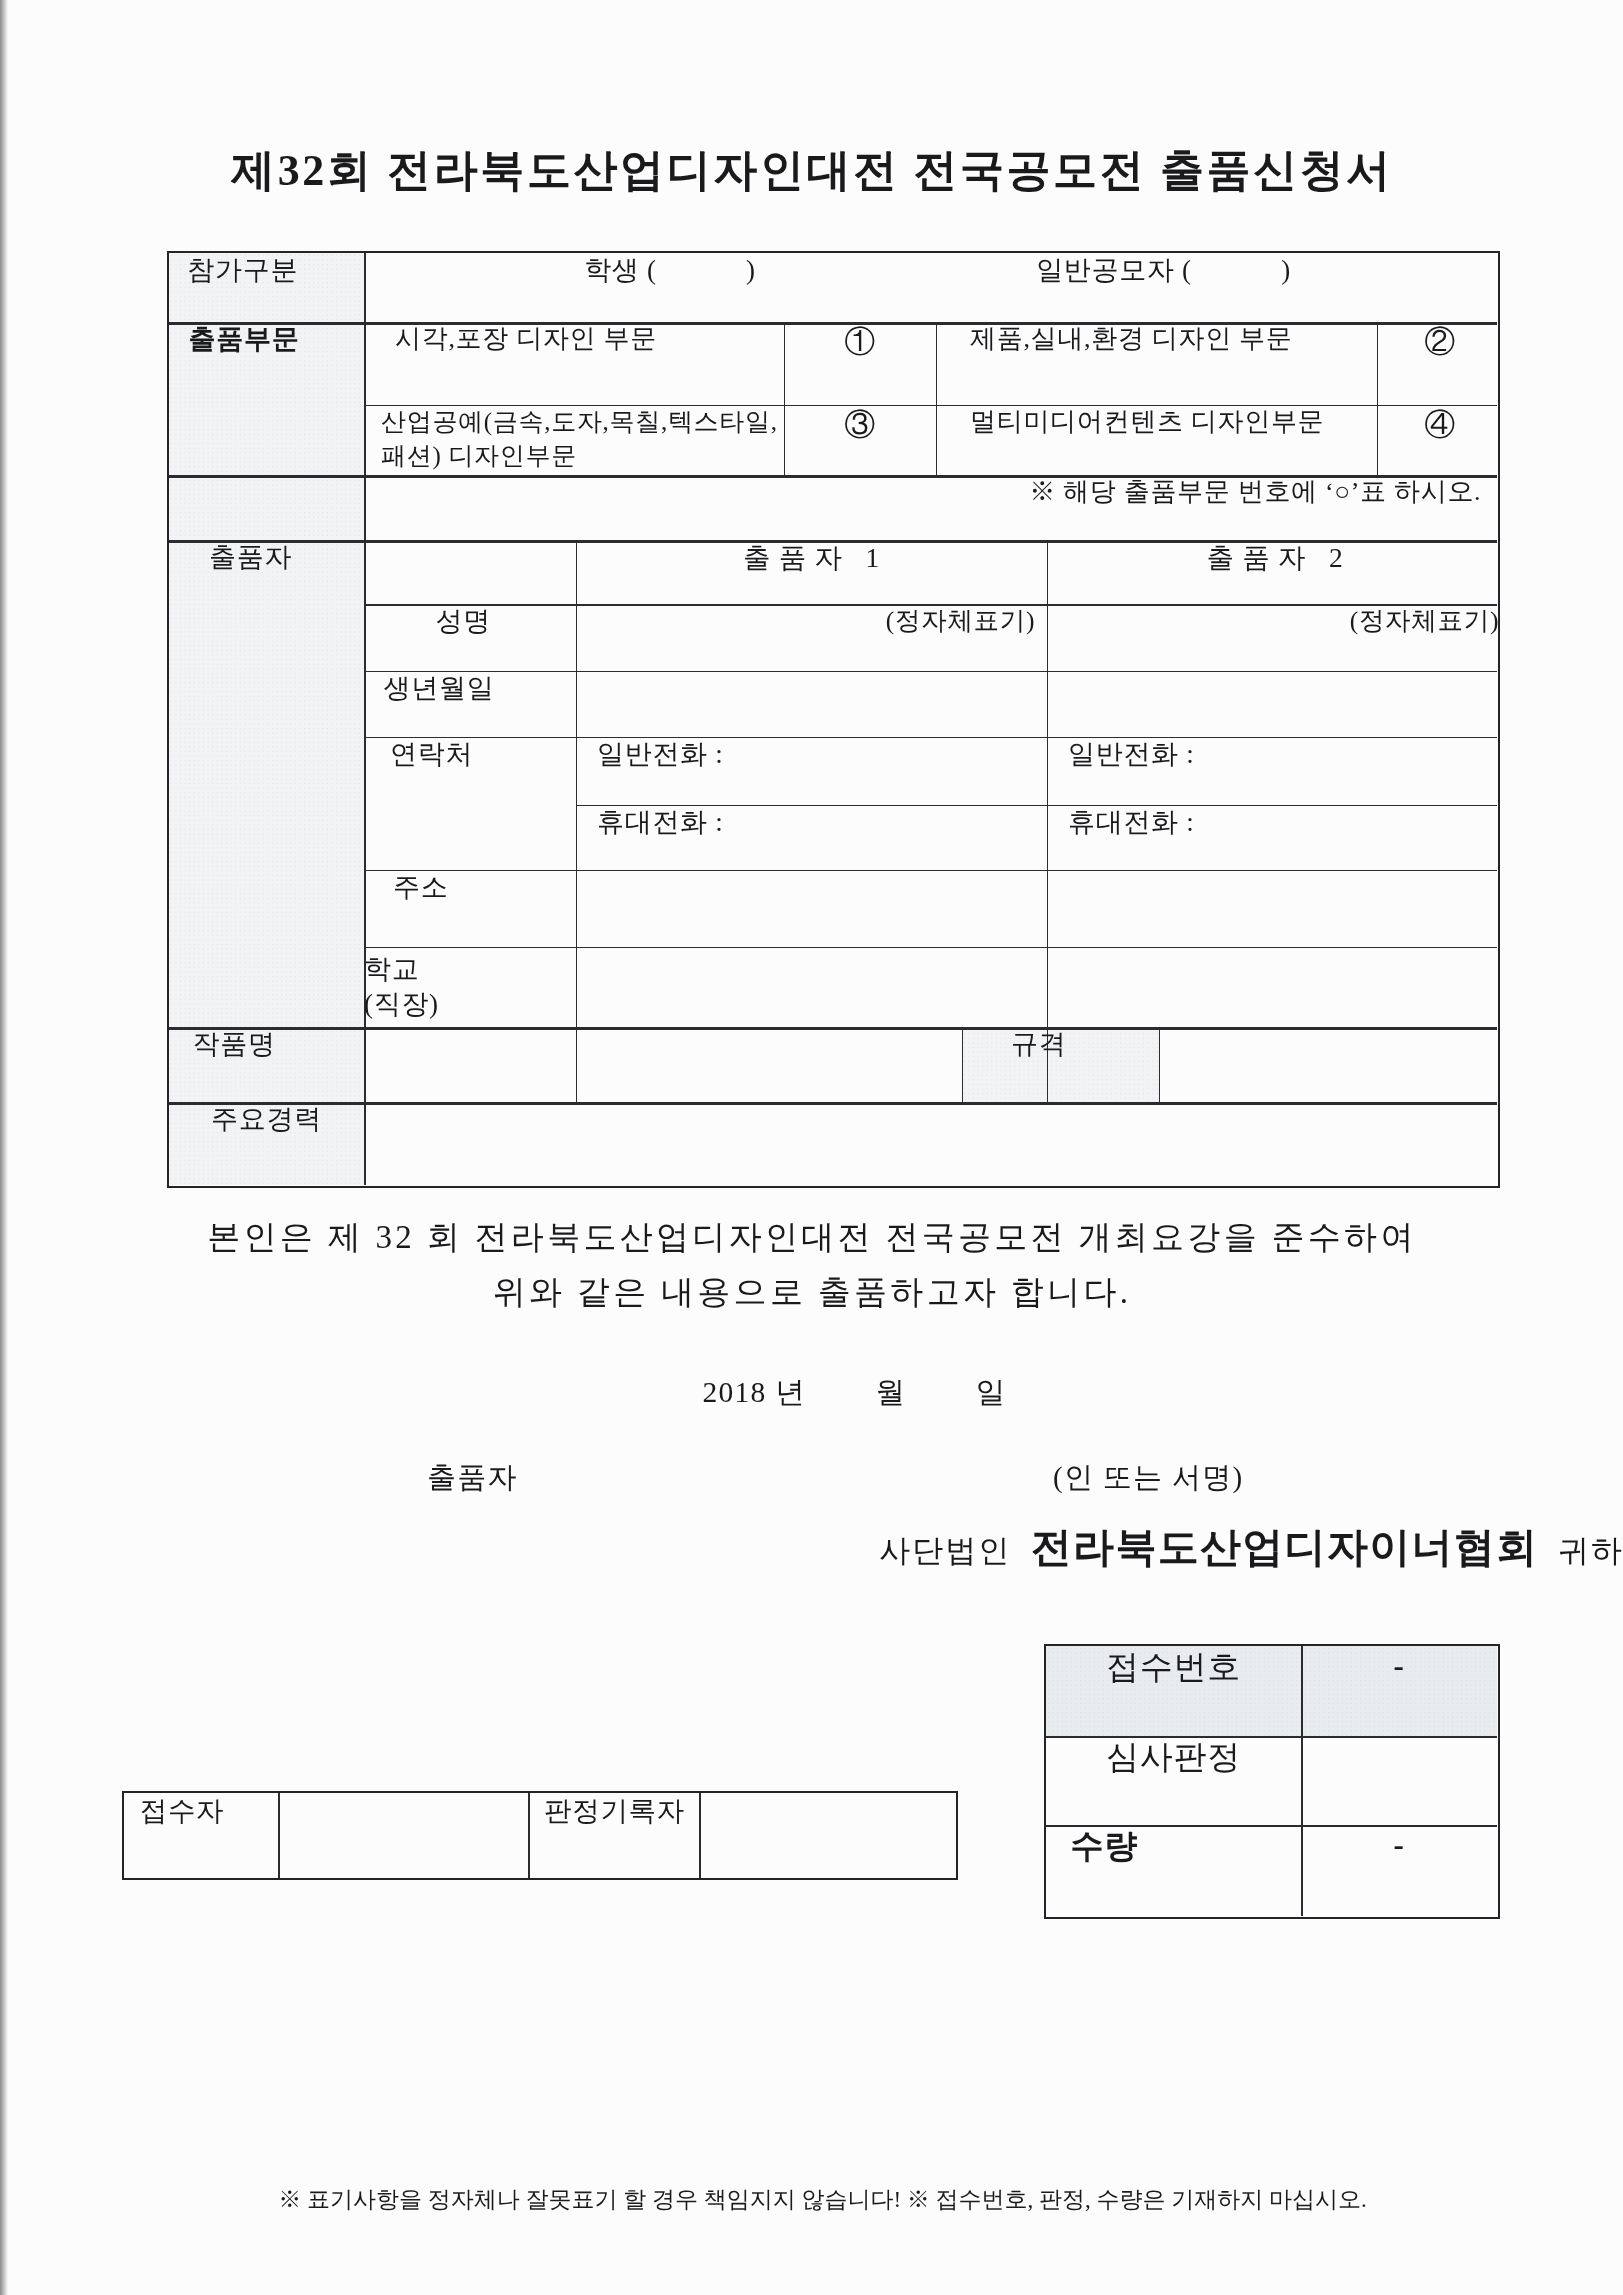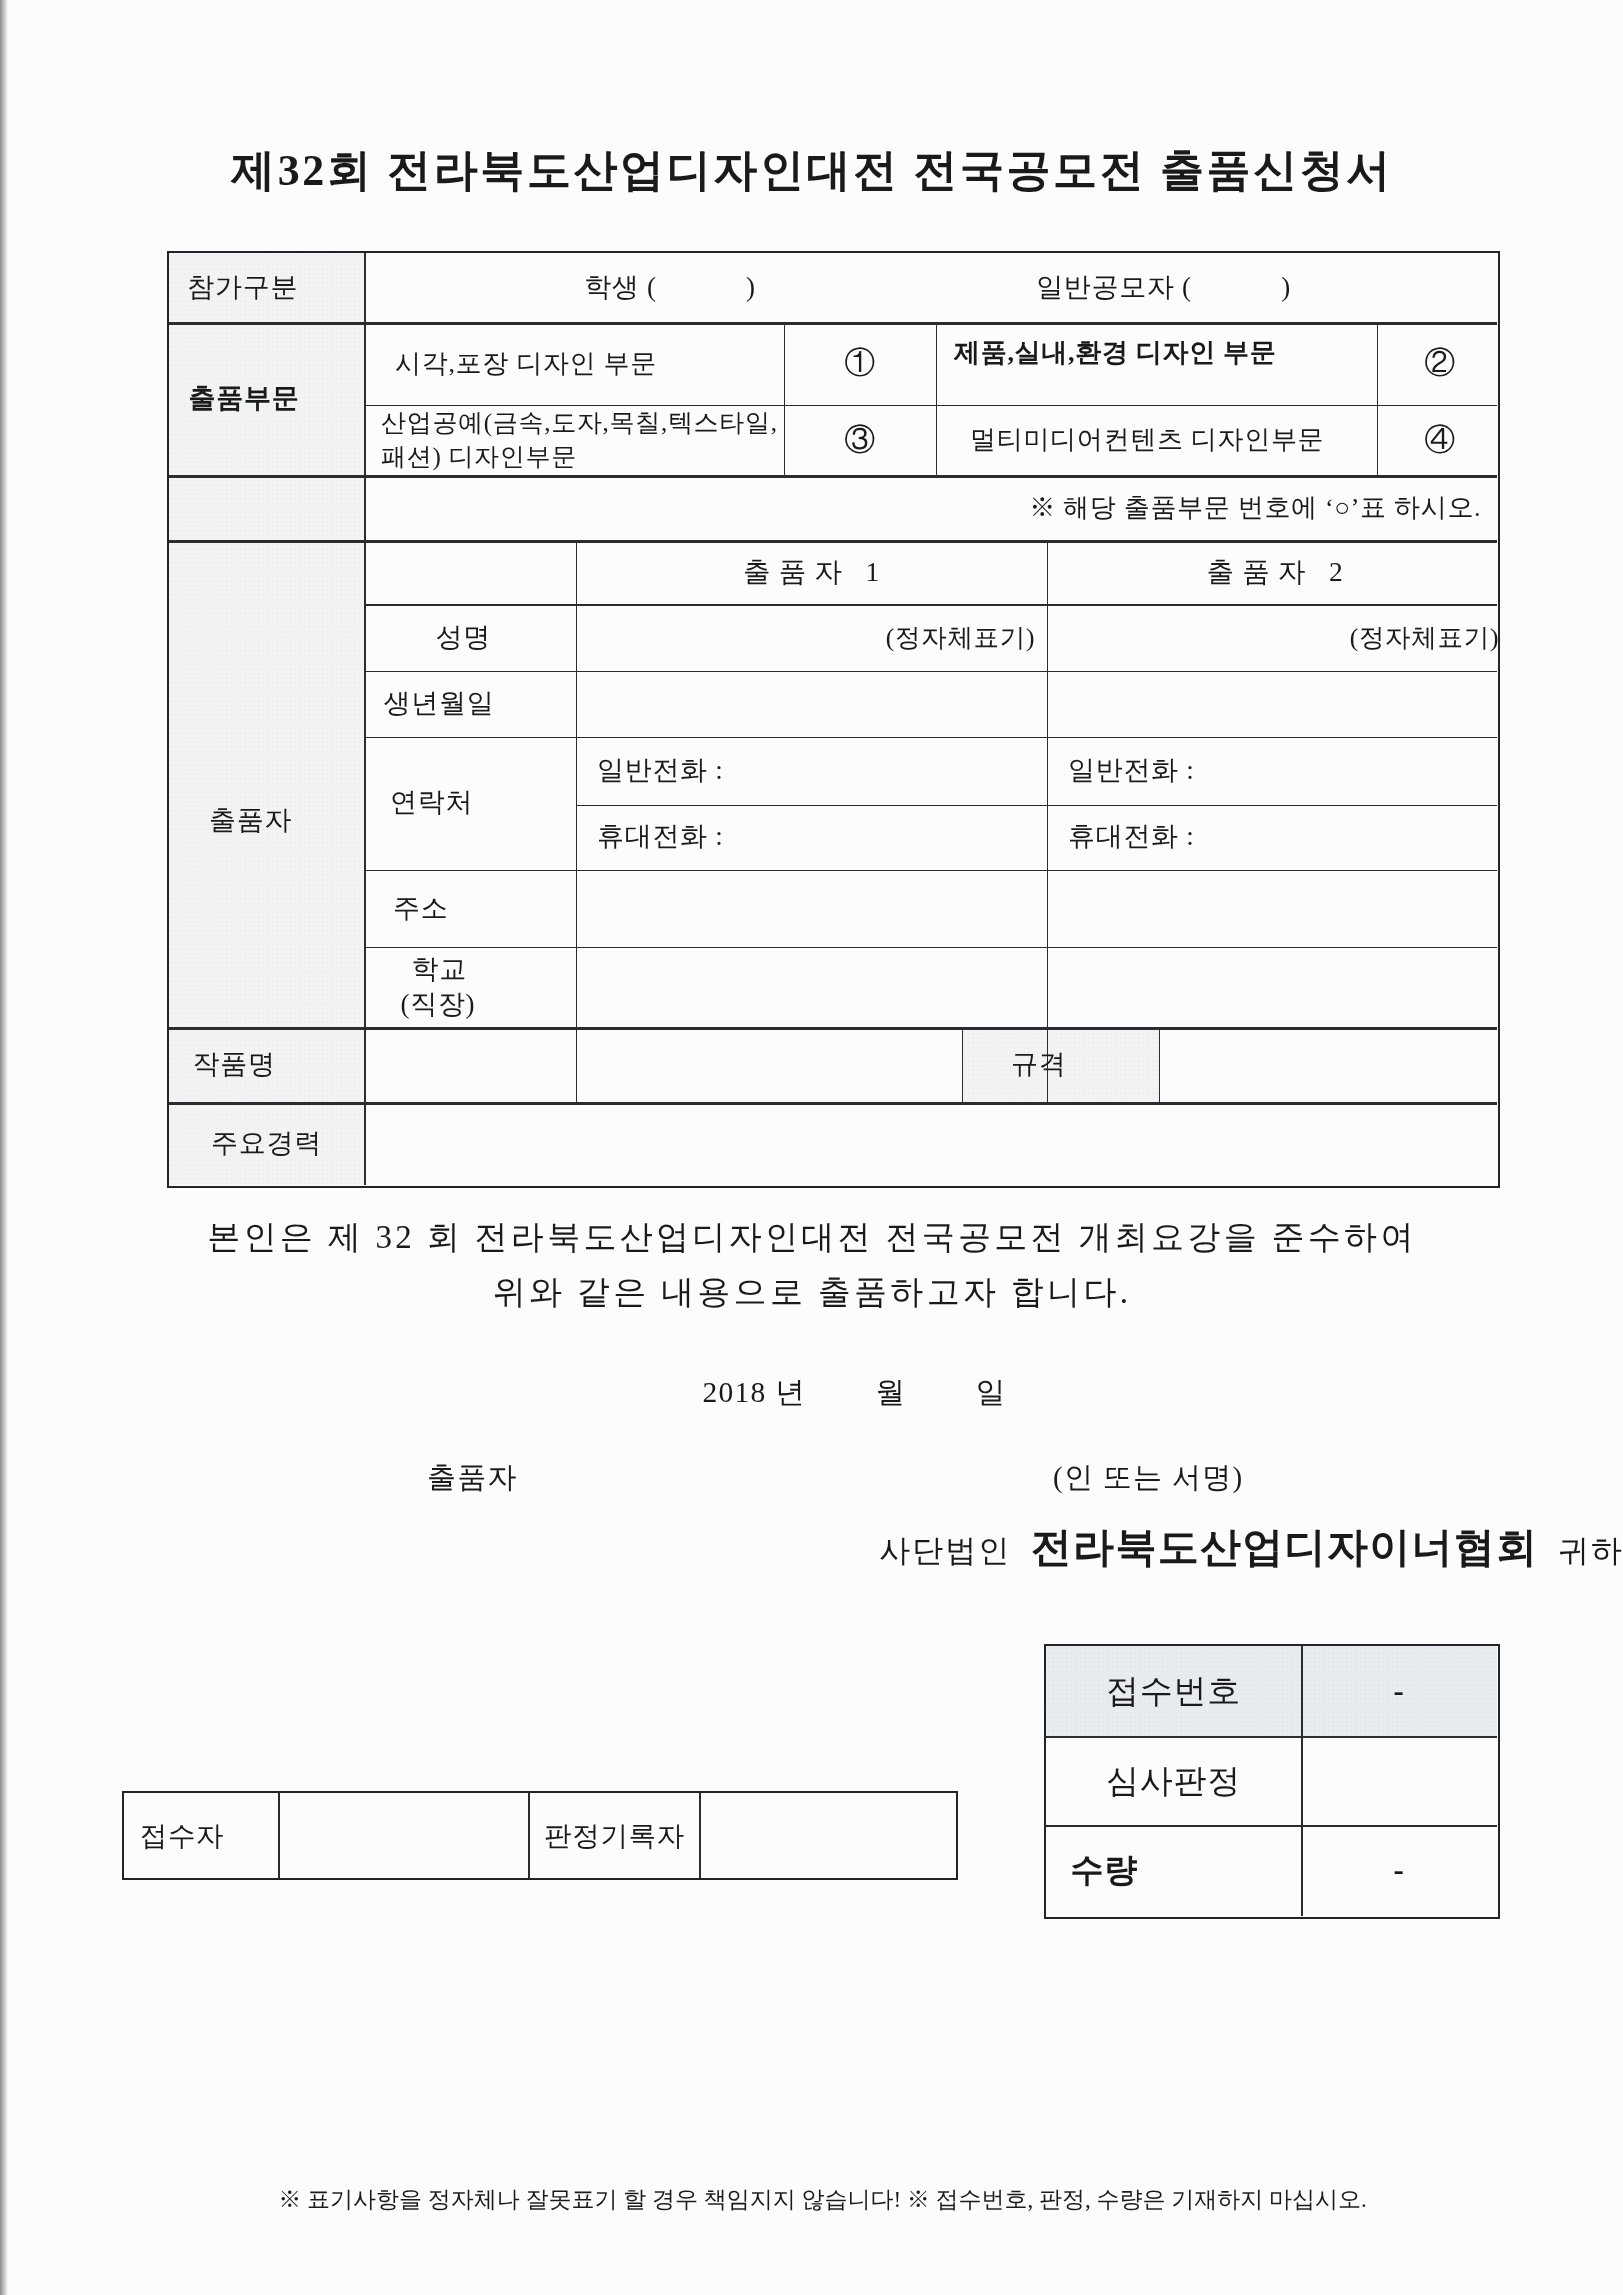--- a/index.html
+++ b/index.html
@@ -12,21 +12,21 @@
     background:linear-gradient(90deg,rgba(45,47,52,.55),rgba(45,47,52,0));}
   .title{position:absolute;left:0;right:0;top:141px;text-align:center;
     font-size:44px;font-weight:700;letter-spacing:2.6px;}
   .box{position:absolute;box-sizing:border-box;border:2.6px solid #232328;background:transparent;}
   .box3{position:absolute;box-sizing:border-box;border:2px solid #232328;}
   .hl,.vl{position:absolute;background:#2b2b30;}
   .shade{position:absolute;background:#f1f3f5;
     background-image:radial-gradient(#dce0e5 0.7px,transparent 0.8px);background-size:4.6px 4.6px;}
   .shade2{position:absolute;background:#e9ecef;
     background-image:radial-gradient(#d4d9de 0.7px,transparent 0.8px);background-size:4.6px 4.6px;}
-  .cell{position:absolute;box-sizing:border-box;display:flex;align-items:center;
+  .cell{position:absolute;box-sizing:border-box;display:flex;align-items:flex-start;
     font-size:27px;line-height:1.3;letter-spacing:0.7px;}
   .jc{justify-content:center;text-align:center;}
   .jr{justify-content:flex-end;}
   .col{flex-direction:column;justify-content:center;}
   .pre{white-space:pre;}
   .spread{flex:1;text-align:justify;text-align-last:justify;}
   .spread2{display:inline-block;text-align:justify;text-align-last:justify;}
   .f40{font-size:26px;} .f42{font-size:27.5px;} .f47{font-size:31px;} .f50{font-size:33px;}
   .line{position:absolute;left:0;right:0;text-align:center;}
   .decl{font-size:33px;letter-spacing:3.3px;}
@@ -71,21 +71,21 @@
       <span class="spread">참가구분</span>
     </div>
     <div class="cell jc pre" style="left:239px;top:0;width:524px;height:69px;">학생 (            )</div>
     <div class="cell jc pre" style="left:723px;top:0;width:543px;height:69px;">일반공모자 (            )</div>
 
     <div class="cell" style="left:0;top:69px;width:178px;height:153px;padding:0 19.6px;font-weight:bold;">
       <span class="spread">출품부문</span>
     </div>
     <div class="cell f40" style="left:195px;top:69px;width:420px;height:83px;padding-left:31px;">시각,포장 디자인 부문</div>
     <div class="cell jc f47" style="left:615px;top:69px;width:152px;height:83px;">①</div>
-    <div class="cell f40" style="left:767px;top:58px;width:441px;height:83px;padding-left:18px;font-weight:bold;">제품,실내,환경 디자인 부문</div>
+    <div class="cell f40" style="left:767px;top:69px;width:441px;height:83px;padding-left:34px;">제품,실내,환경 디자인 부문</div>
     <div class="cell jc f47" style="left:1208px;top:69px;width:126px;height:83px;">②</div>
     <div class="cell" style="left:195px;top:152px;width:420px;height:70px;padding-left:17px;padding-right:2.6px;font-size:25px;line-height:1.35;">산업공예(금속,도자,목칠,텍스타일, 패션) 디자인부문</div>
     <div class="cell jc f47" style="left:615px;top:152px;width:152px;height:70px;">③</div>
     <div class="cell f40" style="left:767px;top:152px;width:441px;height:70px;padding-left:34px;">멀티미디어컨텐츠 디자인부문</div>
     <div class="cell jc f47" style="left:1208px;top:152px;width:126px;height:70px;">④</div>
     <div class="cell jr f40" style="left:195px;top:222px;width:1133px;height:65px;padding-right:15.7px;">※ 해당 출품부문 번호에 ‘○’표 하시오.</div>
 
     <div class="cell jc" style="left:0;top:287px;width:195px;height:562px;">
       <span class="spread2" style="width:115px;">출품자</span>
     </div>

